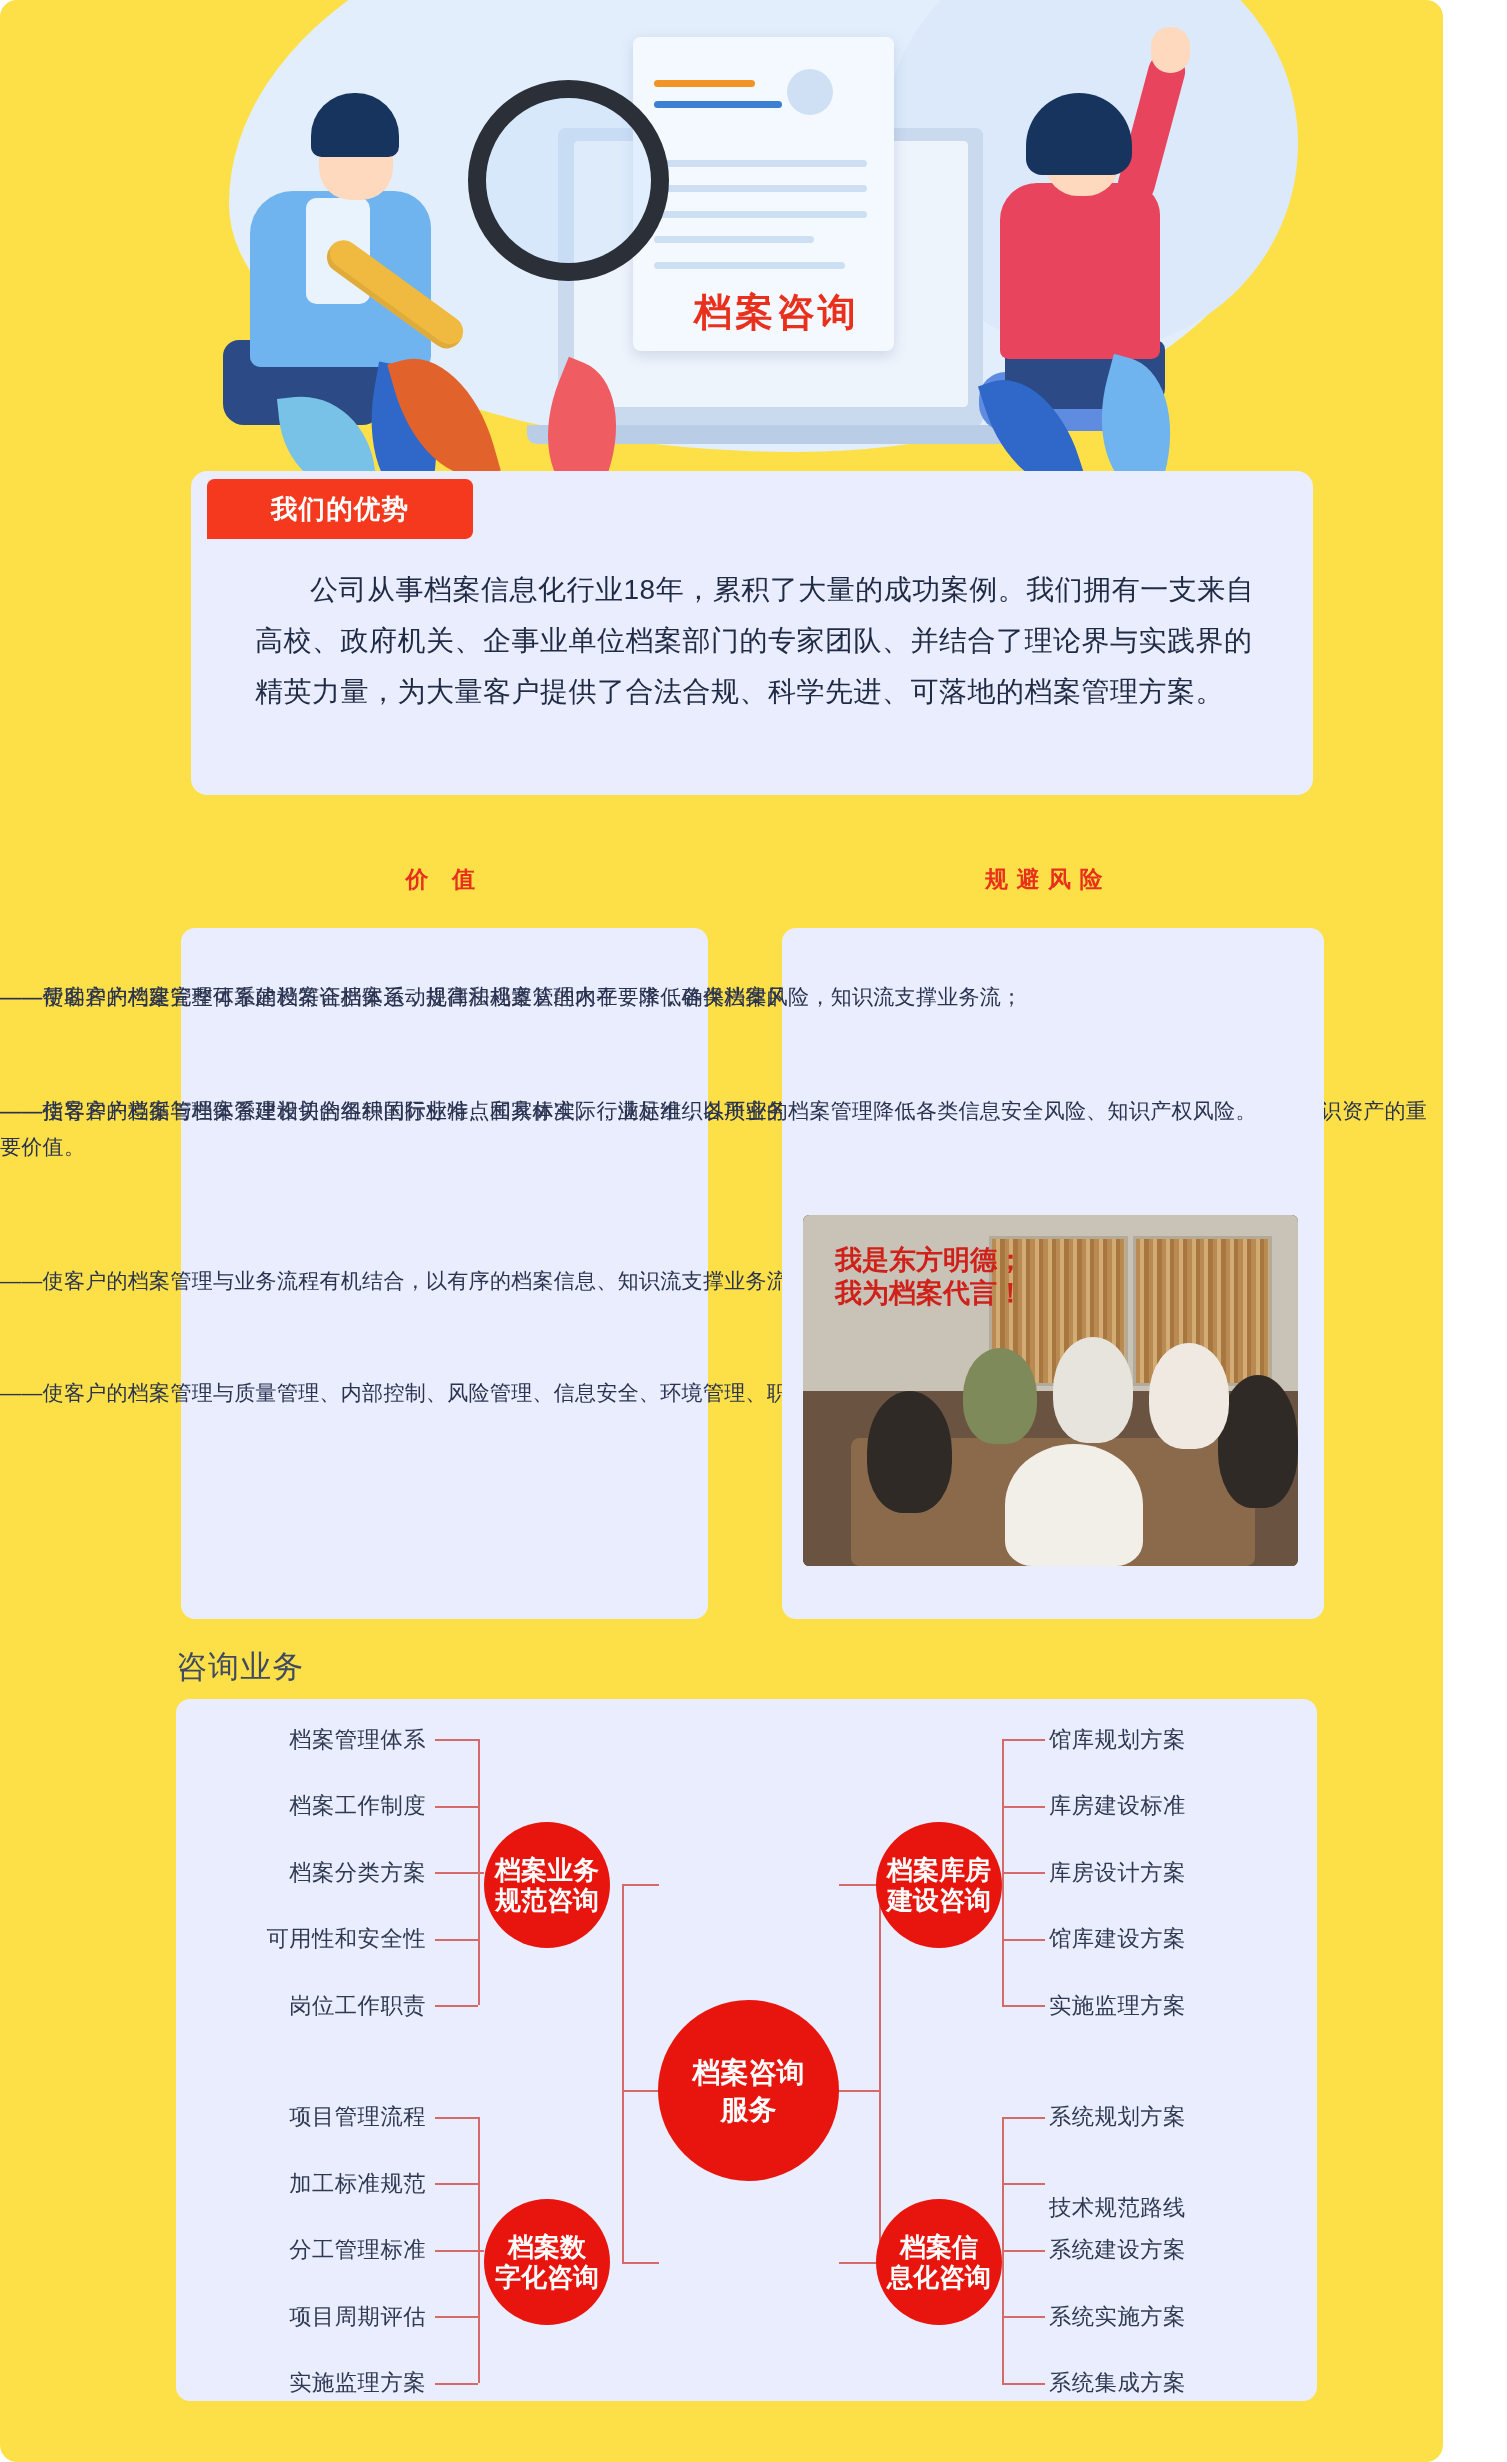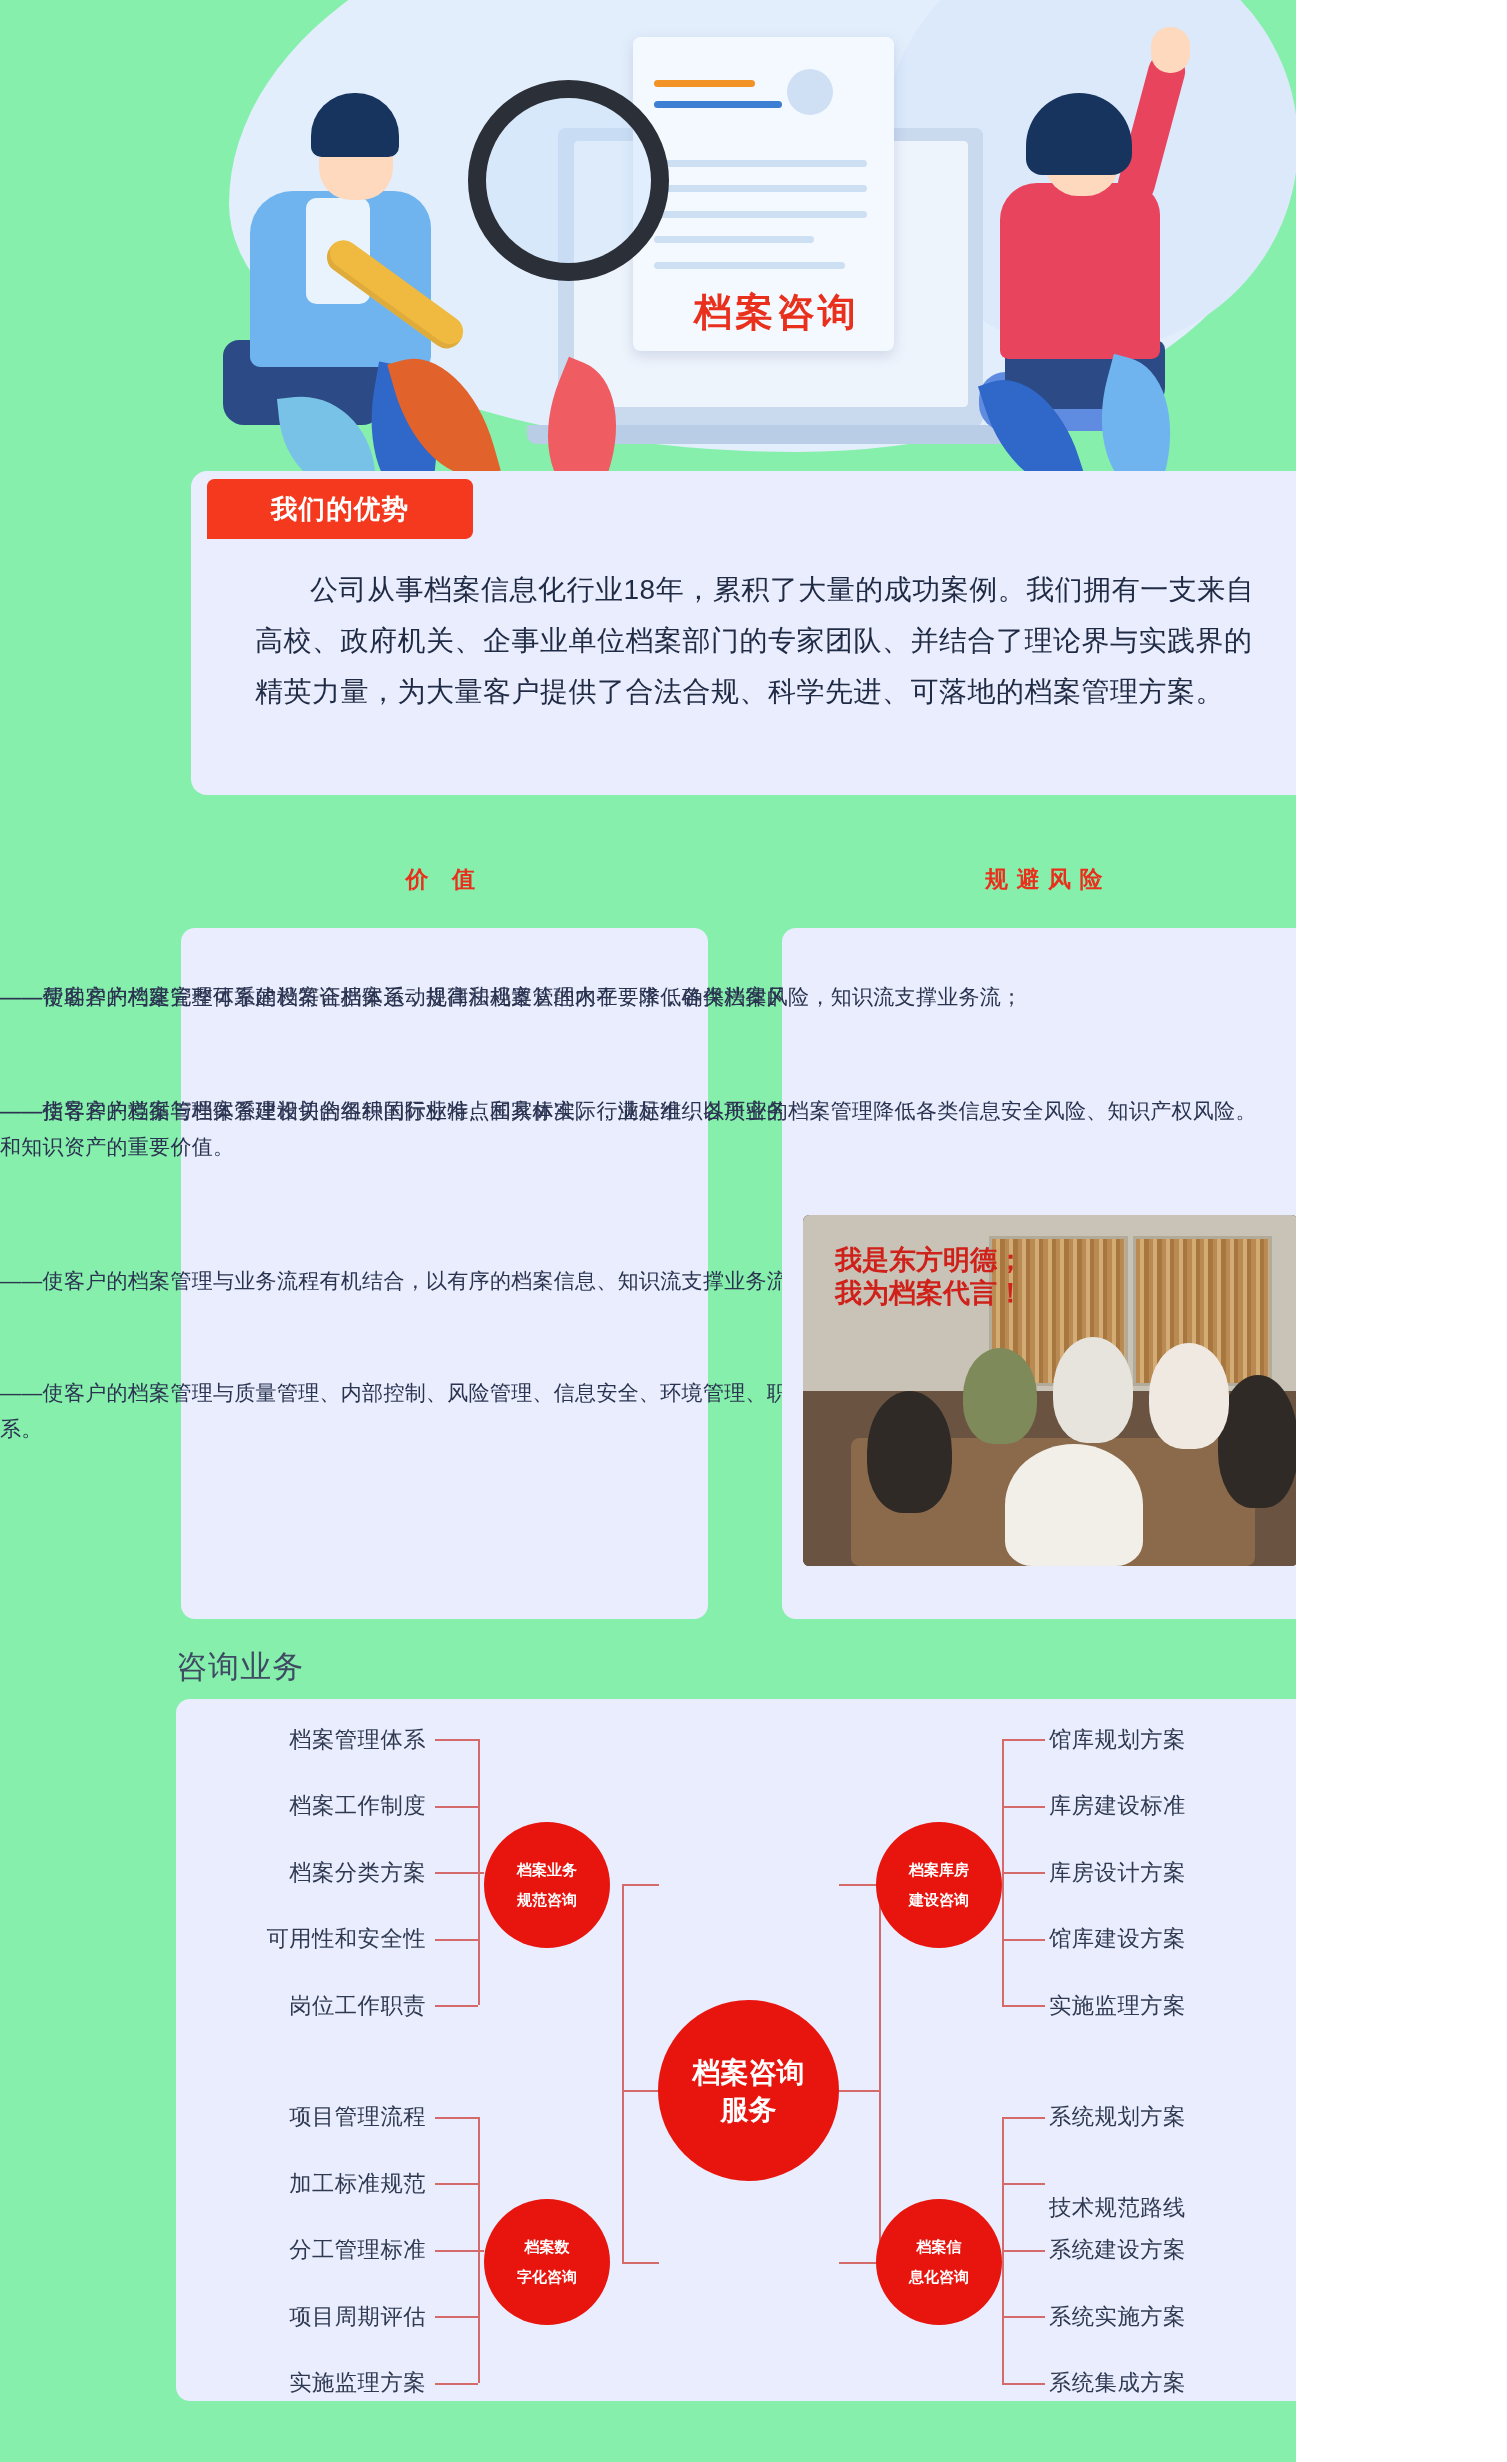--- a/index.html
+++ b/index.html
@@ -2,21 +2,21 @@
 <html lang="zh" style="font-size:8.5px"><head>
 <meta charset="utf-8">
 <style>
   html,body{margin:0;padding:0;background:#ffffff;}
   body{
     width:1508px;
     font-family:"Liberation Sans","DejaVu Sans",sans-serif;
     color:#333;
     -webkit-font-smoothing:antialiased;
   }
-  .page{position:relative;width:1296px;min-height:2462px;overflow:hidden;background:#86efac;}
+  .page{position:relative;width:1443px;min-height:2462px;overflow:hidden;background:#fde047;border-radius:17px;}
 
   
   .hero{position:relative;width:1508px;height:479px;overflow:hidden;}
   .hero-blob{
     position:absolute;left:229px;top:-112px;width:1053px;height:564px;
     background:#e3eefc;border-radius:48% 52% 46% 54% / 56% 48% 52% 44%;
   }
   .hero-blob2{
     position:absolute;left:883px;top:-64px;width:415px;height:415px;
     background:#dbe9fb;border-radius:50%;
@@ -140,21 +140,21 @@
   .mm-heading{position:absolute;left:176px;top:1646px;font-size:31px;color:#3f4a63;letter-spacing:1.1px;}
   .mm-panel{position:absolute;left:176px;top:1699px;width:1141px;height:702px;background:#e9edfd;border-radius:14px;}
   .mm-center{
     position:absolute;left:658px;top:2000px;width:181px;height:181px;border-radius:50%;
     background:#e8150f;color:#fff;display:flex;align-items:center;justify-content:center;
     text-align:center;font-size:28px;line-height:37px;font-weight:bold;
   }
   .mm-node{
     position:absolute;width:126px;height:126px;border-radius:50%;background:#e8150f;
     color:#fff;display:flex;align-items:center;justify-content:center;text-align:center;
-    font-size:15px;line-height:30px;font-weight:bold;
+    font-size:26px;line-height:30px;font-weight:bold;
   }
   .mm-node.n1{left:484px;top:1822px;}
   .mm-node.n2{left:876px;top:1822px;}
   .mm-node.n3{left:484px;top:2199px;}
   .mm-node.n4{left:876px;top:2199px;}
   .mm-leaf{
     position:absolute;font-size:22.3px;color:#2f3a52;white-space:nowrap;letter-spacing:0.5px;
   }
   .mm-leaf.r{text-align:left;}
   .mm-leaf.l{text-align:right;}

